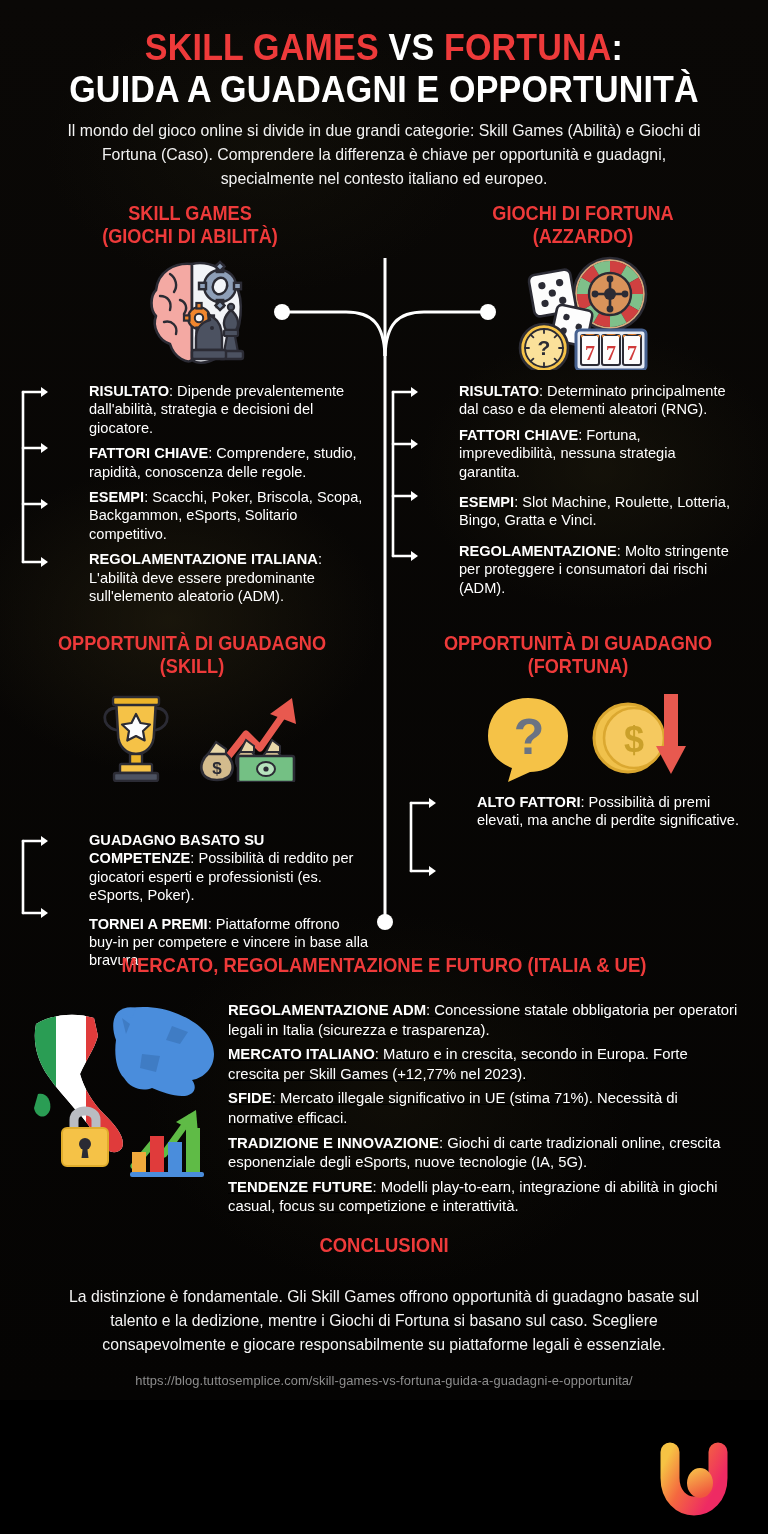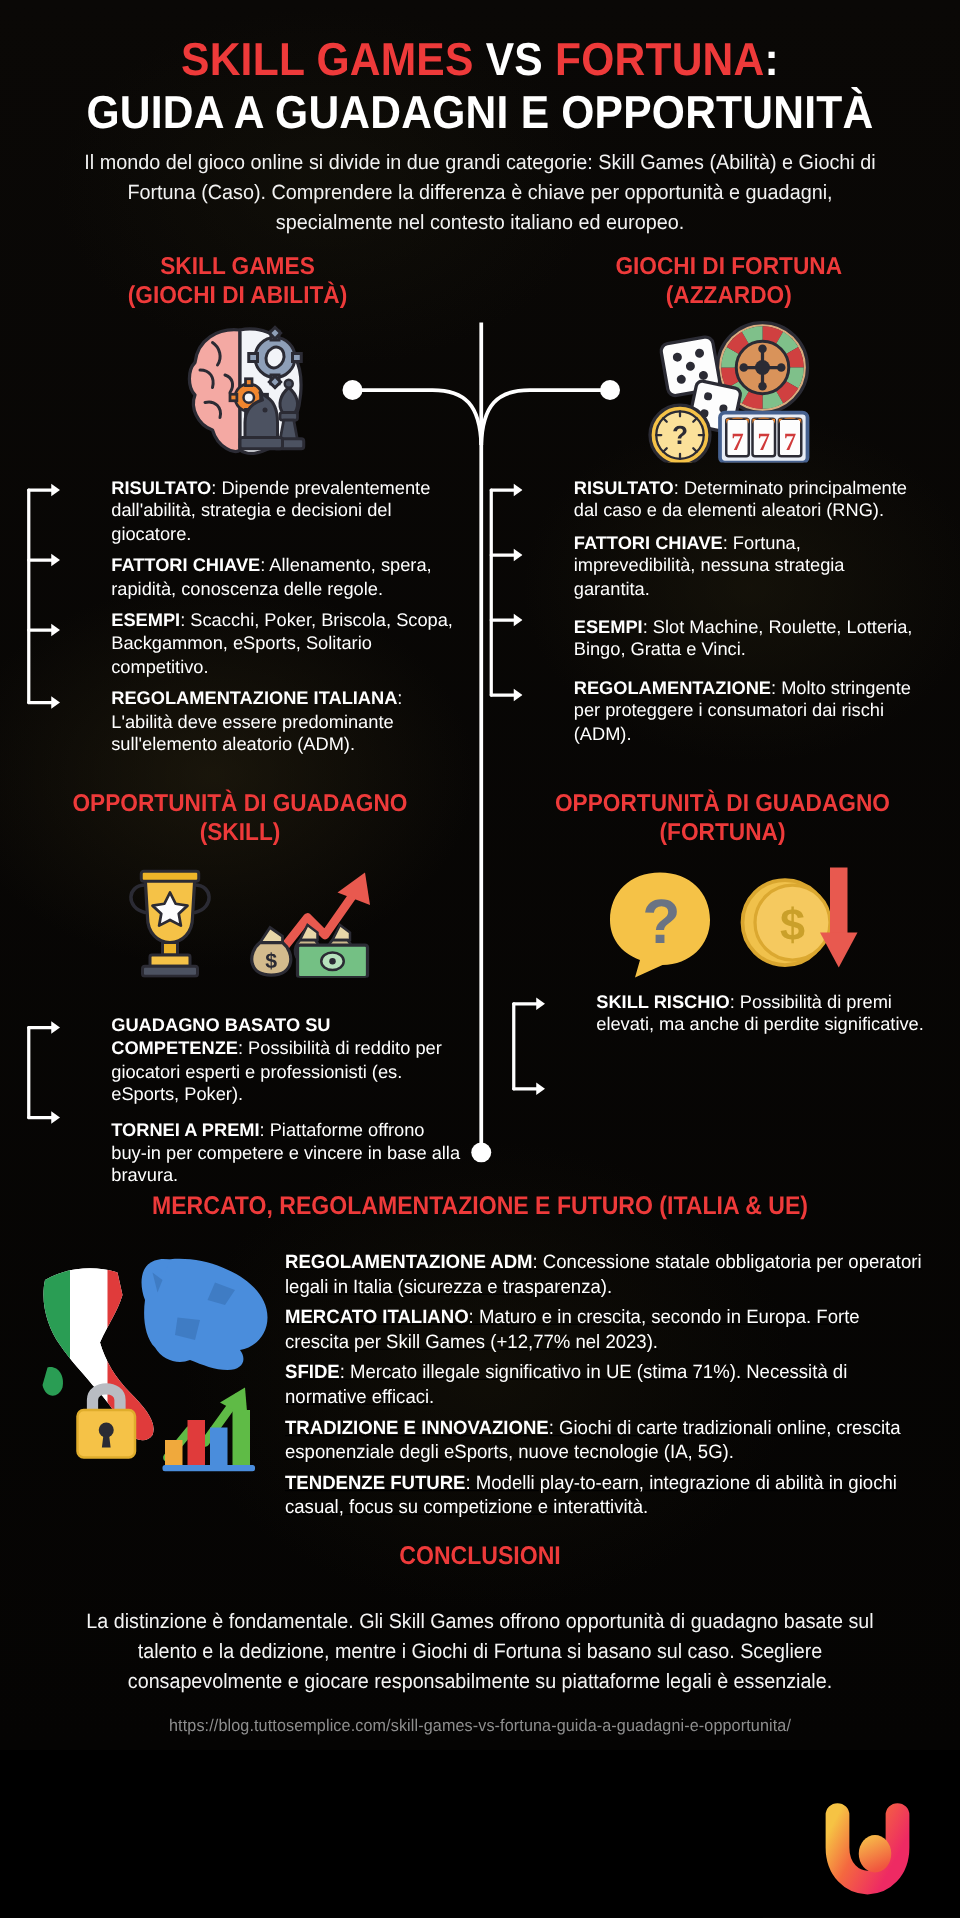--- a/index.html
+++ b/index.html
@@ -252,21 +252,21 @@
         <path d="M27 5 L34 10 L27 15 Z"></path>
           <path d="M27 61 L34 66 L27 71 Z"></path>
         <path d="M27 117 L34 122 L27 127 Z"></path>
           <path d="M27 175 L34 180 L27 185 Z"></path>
       </g>
     </svg>
     <div class="b-row">
         <span class="txt"><b>RISULTATO</b><span>: Dipende prevalentemente dall'abilità, strategia e decisioni del giocatore.</span></span>
       </div>
     <div class="b-row">
-        <span class="txt"><b>FATTORI CHIAVE</b><span>: Allenamento, spera, rapidità, conoscenza delle regole.</span></span>
+        <span class="txt"><b>FATTORI CHIAVE</b><span>: Comprendere, studio, rapidità, conoscenza delle regole.</span></span>
       </div>
     <div class="b-row">
         <span class="txt"><b>ESEMPI</b><span>: Scacchi, Poker, Briscola, Scopa, Backgammon, eSports, Solitario competitivo.</span></span>
       </div>
     <div class="b-row">
         <span class="txt"><b>REGOLAMENTAZIONE ITALIANA</b><span>: L'abilità deve essere predominante sull'elemento aleatorio (ADM).</span></span>
       </div>
   </div>
 
   <div class="bullets" style="left:384px;top:382px;width:352px;">
@@ -354,21 +354,21 @@
   <div class="icn" style="left:592px;top:690px;">
     <svg width="100" height="96" viewBox="0 0 100 96">
       <circle cx="36" cy="48" r="34" fill="#f0c14b" stroke="#d9a62f" stroke-width="3"></circle>
       <circle cx="42" cy="48" r="30" fill="#f5c95f" stroke="#dba830" stroke-width="2.6"></circle>
       <text x="42" y="62" text-anchor="middle" font-family="Liberation Sans, sans-serif" font-size="36" font-weight="bold" fill="#caa02a">$</text>
       <rect x="72" y="4" width="14" height="58" fill="#e8594f"></rect>
       <path d="M64 56 L94 56 L79 84 Z" fill="#e8594f"></path>
     </svg>
   </div>
 
-  <div class="bullets" style="left:14px;top:812px;width:356px;">
+  <div class="bullets" style="left:14px;top:831px;width:356px;">
     <svg class="trunk" width="34" height="96" viewBox="0 0 34 96">
       <g stroke="#fff" stroke-width="2.6" fill="none" stroke-linecap="round">
         <path d="M9 10 L9 82"></path>
           <path d="M9 10 L28 10"></path>
           <path d="M9 82 L28 82"></path>
       </g>
       <g fill="#fff">
           <path d="M27 5 L34 10 L27 15 Z"></path>
           <path d="M27 77 L34 82 L27 87 Z"></path>
         </g>
@@ -387,21 +387,21 @@
         <path d="M9 10 L9 78"></path>
           <path d="M9 10 L28 10"></path>
           <path d="M9 78 L28 78"></path>
       </g>
       <g fill="#fff">
           <path d="M27 5 L34 10 L27 15 Z"></path>
           <path d="M27 73 L34 78 L27 83 Z"></path>
         </g>
     </svg>
     <div class="b-row">
-        <span class="txt"><b>SKILL RISCHIO</b><span>: Possibilità di premi elevati, ma anche di perdite significative.</span></span>
+        <span class="txt"><b>ALTO FATTORI</b><span>: Possibilità di premi elevati, ma anche di perdite significative.</span></span>
       </div>
   </div>
 
   <div class="bigHead" style="top:953px;">MERCATO, REGOLAMENTAZIONE E FUTURO (ITALIA &amp; UE)</div>
 
   <div class="icn" style="left:22px;top:996px;">
     <svg width="200" height="200" viewBox="0 0 200 200">
 
       <path d="M96 16 C112 8 138 10 156 18 C176 26 192 40 192 58 C192 72 182 82 170 84 C176 92 172 100 160 100
                C150 100 140 96 130 92 C120 96 108 92 102 82 C94 74 92 58 94 44 C90 34 90 22 96 16 Z" fill="#4a8ddc"></path>

